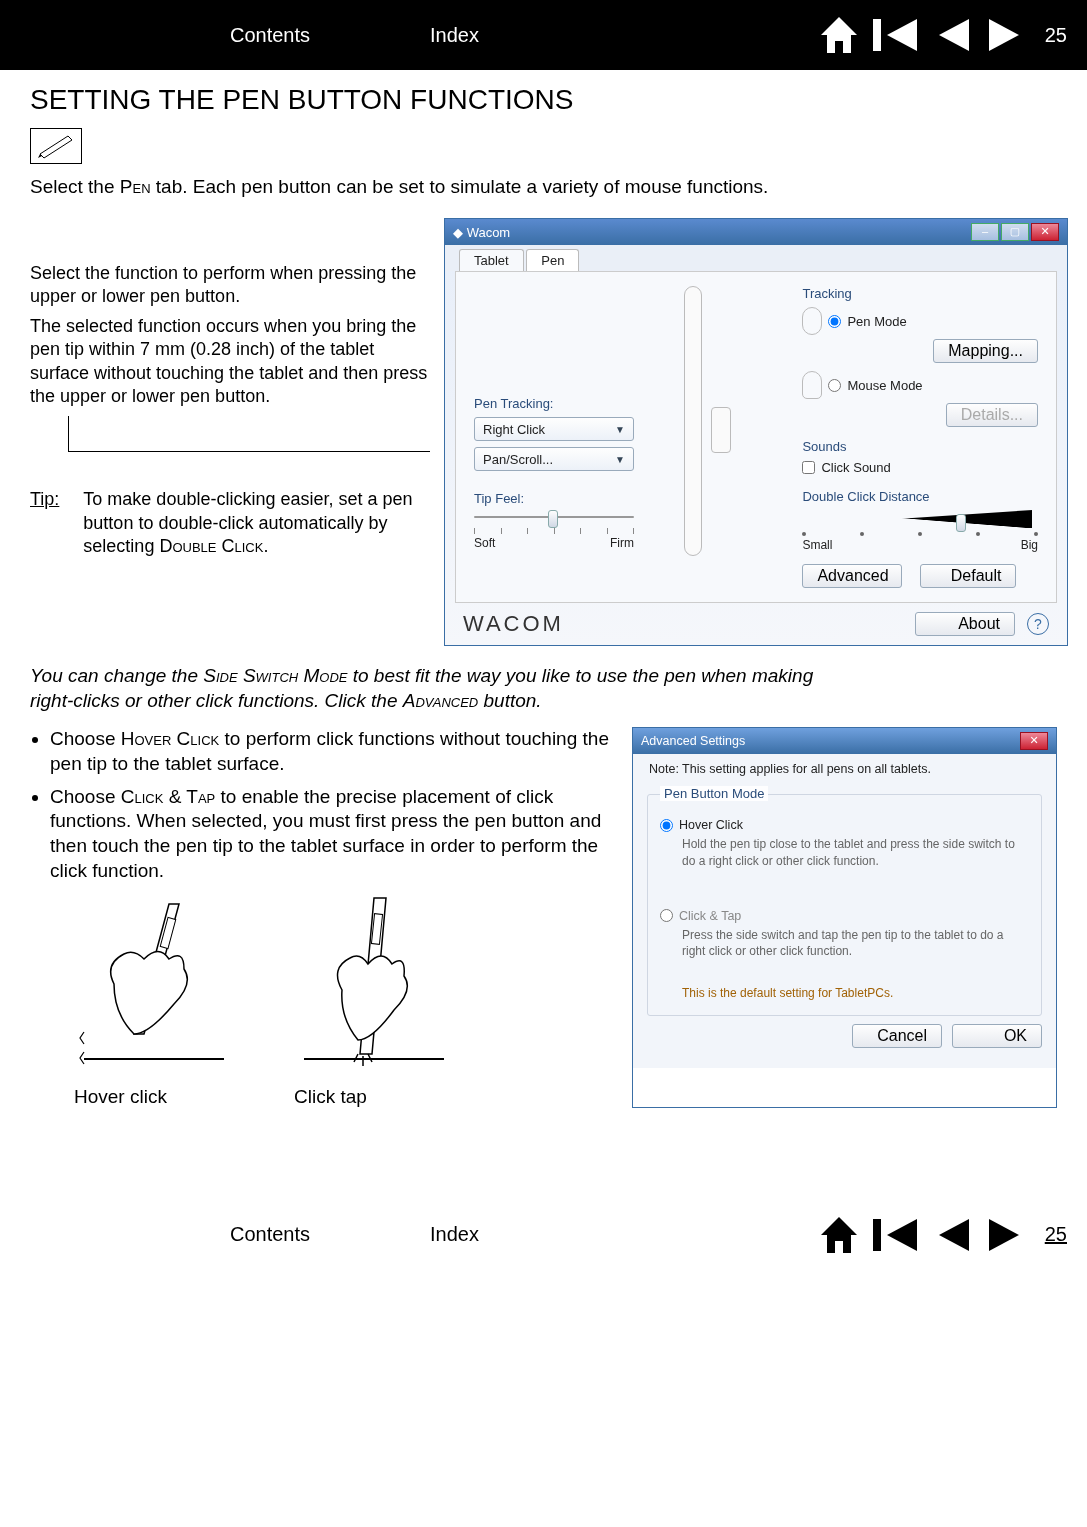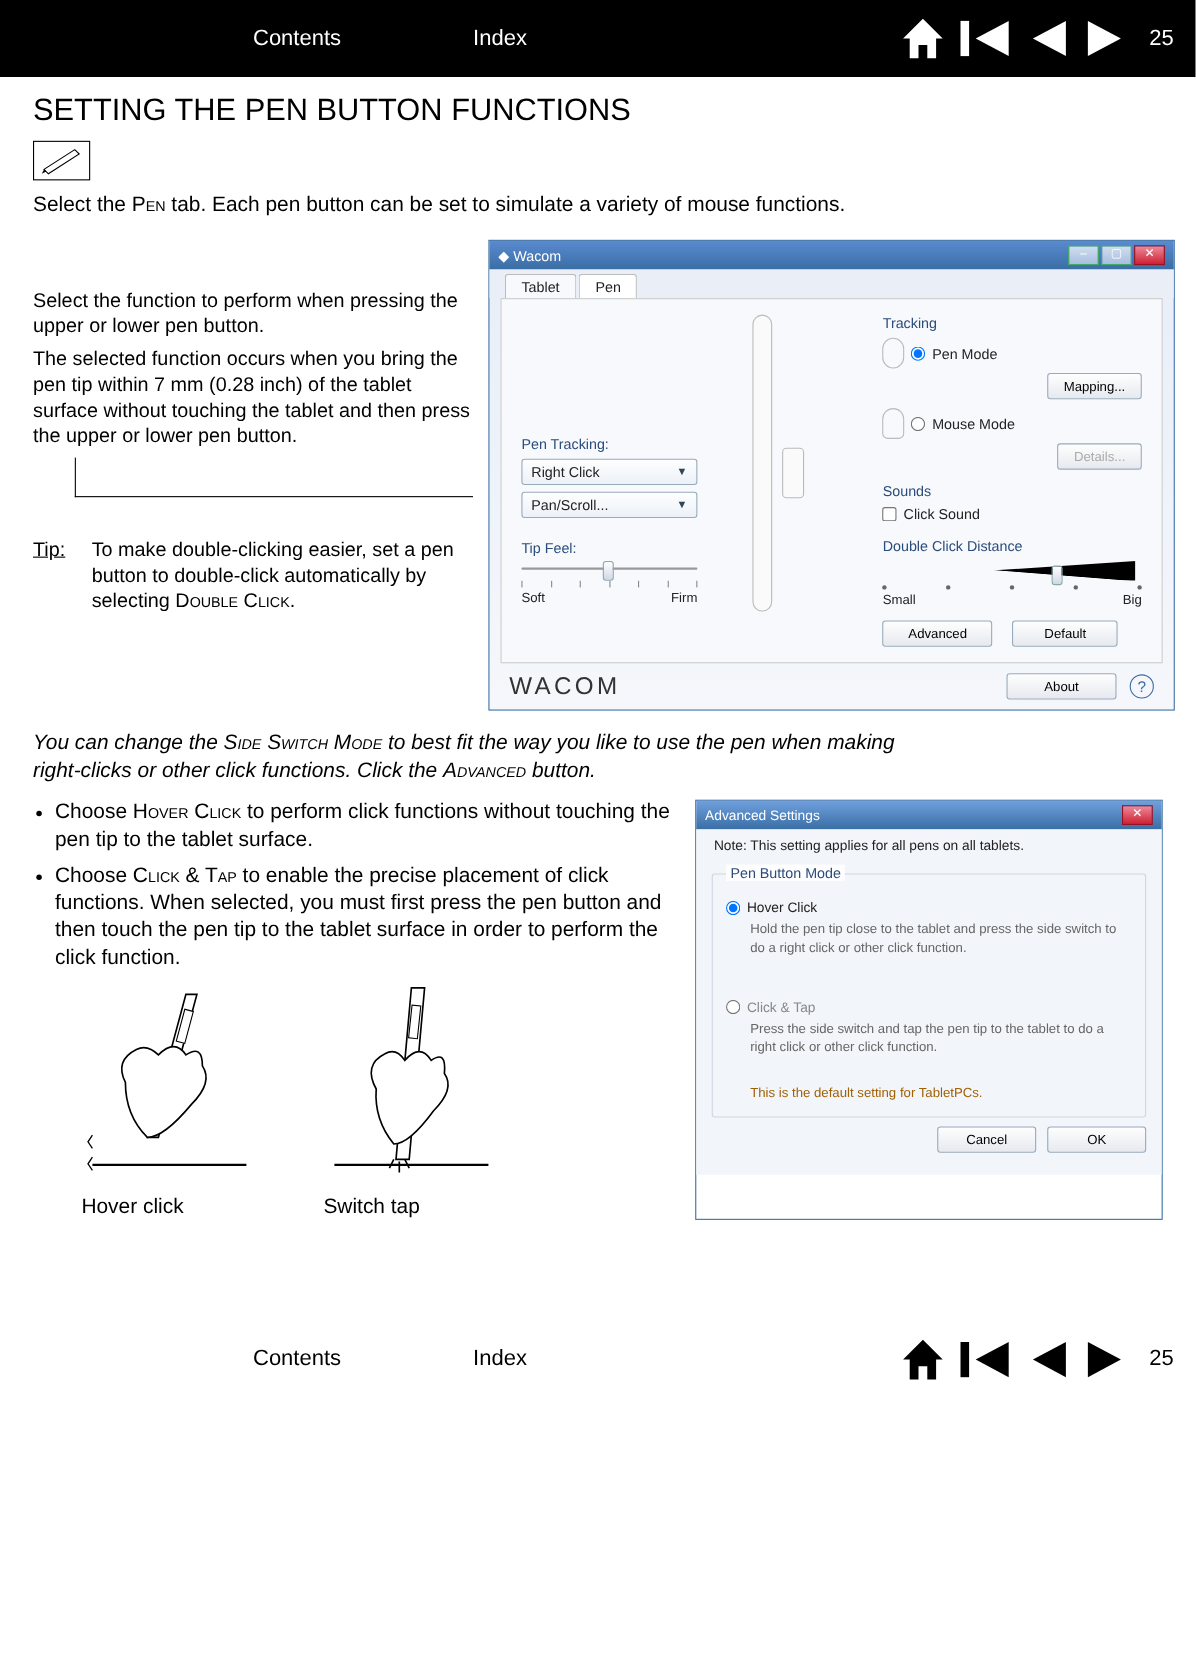--- a/index.html
+++ b/index.html
@@ -2,21 +2,21 @@
 <html><head>
   <meta charset="utf-8">
   <style>
     * { box-sizing: border-box; margin: 0; padding: 0; }
     body { font-family: Arial, Helvetica, sans-serif; width: 1087px; background: white; color: #000; }
     
     
     .topbar { background: #000; height: 70px; display: flex; align-items: center; position: relative; }
     .topbar-links { display: flex; gap: 120px; margin-left: 230px; }
     .topbar-link { color: #fff; text-decoration: none; font-size: 20px; }
-    .topbar-icons { position: absolute; right: 20px; display: flex; align-items: center; gap: 12px; }
+    .topbar-icons { position: absolute; right: 20px; display: flex; align-items: center; gap: 12px; text-decoration: underline; }
     .nav-icon { fill: #fff; cursor: pointer; }
     .page-num-top { color: #fff; font-size: 20px; margin-left: 8px; }
     
     
     .content { padding: 14px 30px 0 30px; }
     .heading { font-size: 28px; font-weight: normal; margin-bottom: 12px; }
     .pen-icon-box { border: 1.5px solid #000; width: 52px; height: 36px; display: flex; align-items: center; justify-content: center; margin-bottom: 12px; }
     .intro-text { font-size: 19px; margin-bottom: 20px; }
     .smallcaps { font-variant: small-caps; }
     
@@ -47,21 +47,21 @@
     .pen-graphic::after { content: ""; position: absolute; left: 26px; top: 120px; width: 18px; height: 44px; border: 1px solid #bbb; border-radius: 4px; background: #fafafa; }
     .slider-track { position: relative; height: 8px; margin: 10px 0 4px 0; }
     .slider-ticks { display: flex; justify-content: space-between; font-size: 10px; color: #555; }
     .slider-ticks span { width: 1px; height: 6px; background: #888; display: block; }
     .slider-line { height: 2px; background: #999; border-radius: 1px; }
     .slider-knob { position: absolute; top: -6px; width: 10px; height: 18px; background: linear-gradient(#fefefe,#d0d8e5); border: 1px solid #8aa; border-radius: 3px; }
     .slider-labels { display: flex; justify-content: space-between; font-size: 12px; margin-top: 2px; }
     .radio { display: flex; align-items: center; gap: 6px; margin: 4px 0; }
     .radio input { margin: 0; }
     .mode-icon { width: 20px; height: 28px; border: 1px solid #bbb; border-radius: 10px; }
-    .w-btn { height: 24px; background: linear-gradient(#fefefe,#e6e9ef); border: 1px solid #9ab; border-radius: 3px; padding: 0 14px; font-size: 12px; cursor: pointer; }
+    .w-btn { height: 24px; background: linear-gradient(#fefefe,#e6e9ef); border: 1px solid #9ab; border-radius: 3px; padding: 0 14px; font-size: 16px; cursor: pointer; text-align: right; }
     .w-btn.disabled { color: #aaa; }
     .chk { display: flex; align-items: center; gap: 6px; }
     .wedge { width: 230px; height: 18px; background: linear-gradient(to top right, transparent 48%, #000 50%); clip-path: polygon(0 85%, 100% 0, 100% 100%, 0 100%); margin-top: 4px; }
     .dot-row { display: flex; justify-content: space-between; margin-top: 4px; }
     .dot-row span { width: 4px; height: 4px; background: #666; border-radius: 50%; }
     .brand-row { display: flex; align-items: center; padding: 8px 18px; }
     .brand { font-family: Arial; font-weight: 300; font-size: 22px; letter-spacing: 3px; color: #333; }
     .help-circ { width: 22px; height: 22px; border: 1px solid #3a6ea5; border-radius: 50%; color: #3a6ea5; text-align: center; line-height: 20px; font-size: 14px; margin-left: 12px; }
     
     .body-text { font-size: 19px; line-height: 1.3; margin: 14px 0; font-style: italic; }
@@ -275,21 +275,21 @@
           <div class="fig-caption">Hover click</div>
         </div>
         <div class="fig">
           <svg class="hand-svg" viewBox="0 0 160 180">
             <line x1="10" y1="165" x2="150" y2="165" stroke="#000" stroke-width="2"></line>
             <path d="M80 4 L92 4 L78 160 L66 160 Z" fill="#fff" stroke="#000" stroke-width="1.5"></path>
             <rect x="79" y="20" width="8" height="30" fill="#fff" stroke="#000" stroke-width="1" transform="rotate(6 83 35)"></rect>
             <path d="M48 96 Q36 74 56 64 Q66 58 74 70 Q88 54 98 70 Q112 60 110 82 Q120 96 100 116 Q78 146 64 146 Q46 124 48 96 Z" fill="#fff" stroke="#000" stroke-width="1.5"></path>
             <path d="M60 168 L64 160 M78 168 L74 160 M69 172 L69 162" stroke="#000" stroke-width="1.5"></path>
           </svg>
-          <div class="fig-caption">Switch tap</div>
+          <div class="fig-caption">Click tap</div>
         </div>
       </div>
     </div>
 
     <div class="adv-dialog">
       <div class="titlebar" style="background:linear-gradient(#6fa0de,#3a6ea5)">
         <span>Advanced Settings</span>
         <div class="titlebar-buttons">
           <div class="tbtn close">✕</div>
         </div>

